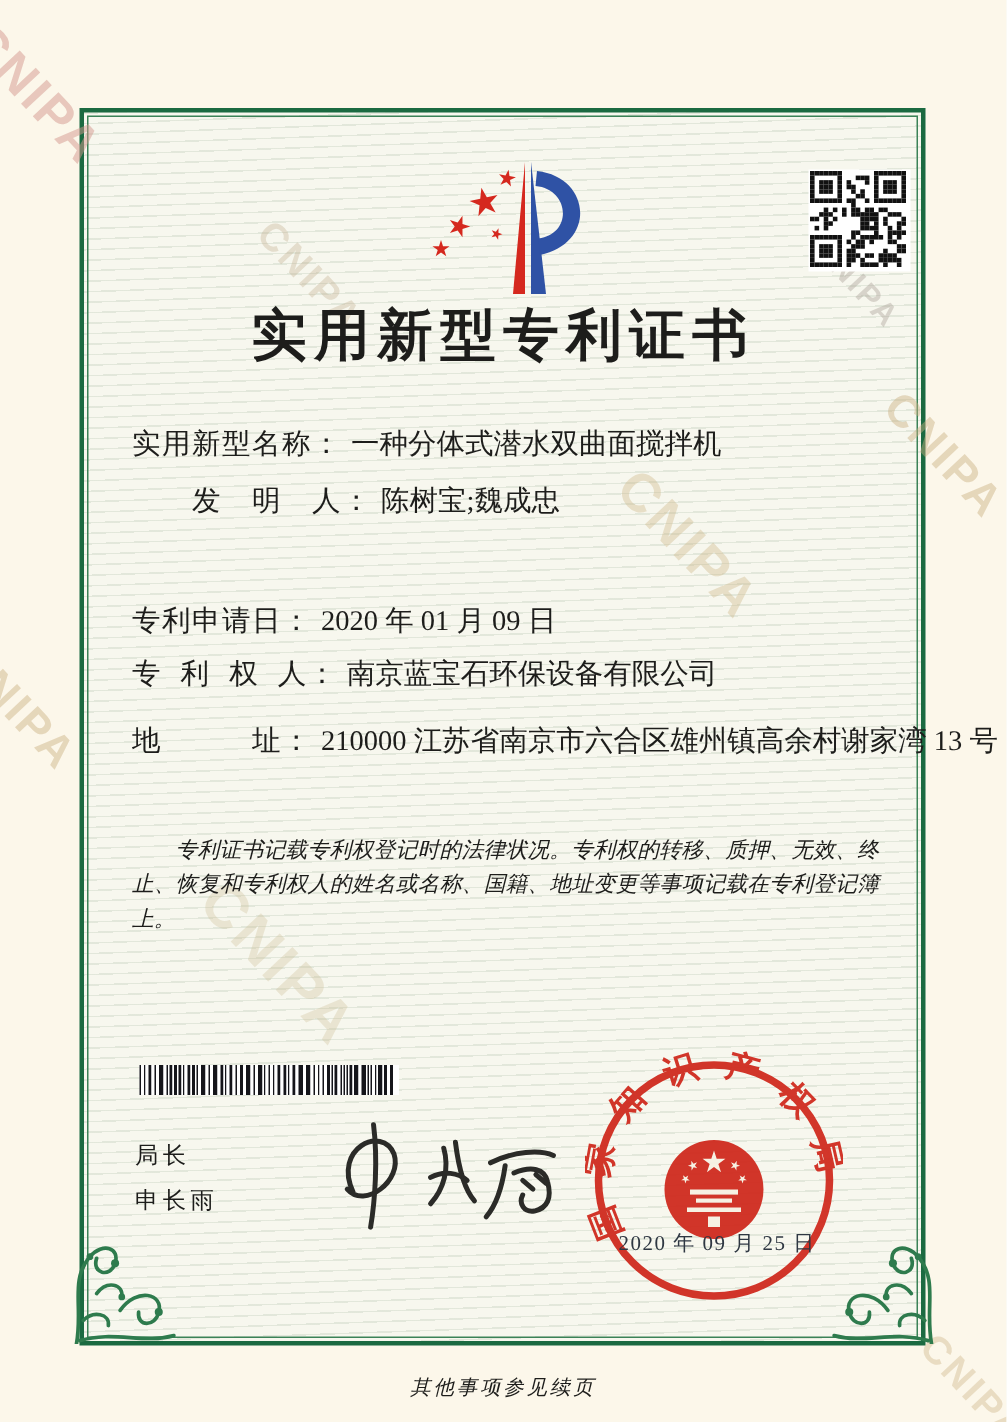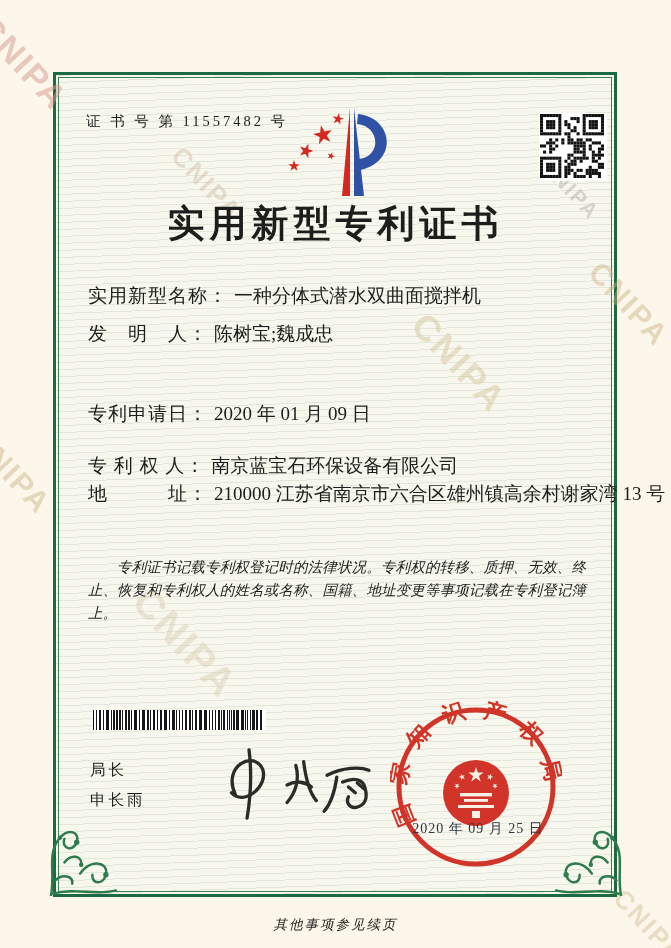--- a/index.html
+++ b/index.html
@@ -79,21 +79,20 @@
   <div class="wm" style="left:-24px; top:418px; font-size:30px; color:rgba(201,176,129,.45);">CNIPA</div>
   <div class="wm" style="left:140px; top:572px; font-size:40px; color:rgba(203,184,142,.30);">CNIPA</div>
   <div class="wm" style="left:618px; top:878px; font-size:26px; color:rgba(205,181,134,.40);">CNIPA</div>
 
   <div class="cert">
     <div class="cert-inner-line"></div>
   </div>
 
   <div class="content">
 
-    <div class="cert-no">证 书 号 第 11557482 号</div>
 
     <div class="logo">
       <svg width="118" height="96" viewBox="0 0 118 96">
         <g fill="#d5281e">
           <polygon points="0,-1 0.2245,-0.309 0.951,-0.309 0.3633,0.118 0.5878,0.809 0,0.382 -0.5878,0.809 -0.3633,0.118 -0.951,-0.309 -0.2245,-0.309" transform="translate(18,62) scale(6)"></polygon>
           <polygon points="0,-1 0.2245,-0.309 0.951,-0.309 0.3633,0.118 0.5878,0.809 0,0.382 -0.5878,0.809 -0.3633,0.118 -0.951,-0.309 -0.2245,-0.309" transform="translate(30,47) scale(7.5) rotate(18)"></polygon>
           <polygon points="0,-1 0.2245,-0.309 0.951,-0.309 0.3633,0.118 0.5878,0.809 0,0.382 -0.5878,0.809 -0.3633,0.118 -0.951,-0.309 -0.2245,-0.309" transform="translate(47,31) scale(10) rotate(-12)"></polygon>
           <polygon points="0,-1 0.2245,-0.309 0.951,-0.309 0.3633,0.118 0.5878,0.809 0,0.382 -0.5878,0.809 -0.3633,0.118 -0.951,-0.309 -0.2245,-0.309" transform="translate(62,15) scale(6) rotate(10)"></polygon>
           <polygon points="0,-1 0.2245,-0.309 0.951,-0.309 0.3633,0.118 0.5878,0.809 0,0.382 -0.5878,0.809 -0.3633,0.118 -0.951,-0.309 -0.2245,-0.309" transform="translate(55,52) scale(4) rotate(20)"></polygon>
           <polygon points="66,92 74,4 74,92"></polygon>
@@ -325,27 +324,27 @@
           <rect x="16" y="20" width="1" height="1" fill="#111"></rect>
           <rect x="19" y="20" width="1" height="1" fill="#111"></rect>
         </svg>
     </div>
 
     <div class="title">实用新型专利证书</div>
 
     <div class="row" style="top:283px;">
       <span class="lab">实用新型名称：</span><span class="val">一种分体式潜水双曲面搅拌机</span>
     </div>
-    <div class="row" style="top:321px;">
+    <div class="row" style="top:321px;margin-left:40px;">
       <span class="lab">发　明　人：</span><span class="val">陈树宝;魏成忠</span>
     </div>
     <div class="row" style="top:401px;">
       <span class="lab">专利申请日：</span><span class="val">2020 年 01 月 09 日</span>
     </div>
-    <div class="row" style="top:453px;">
+    <div class="row" style="top:436px;font-family:Liberation Mono, monospace;">
       <span class="lab">专 利 权 人：</span><span class="val">南京蓝宝石环保设备有限公司</span>
     </div>
     <div class="row" style="top:481px;">
       <span class="lab">地　　　址：</span><span class="val">210000 江苏省南京市六合区雄州镇高余村谢家湾 13 号</span>
     </div>
 
     <div class="paras">
       <p>专利证书记载专利权登记时的法律状况。专利权的转移、质押、无效、终止、恢复和专利权人的姓名或名称、国籍、地址变更等事项记载在专利登记簿上。</p>
     </div>
 

